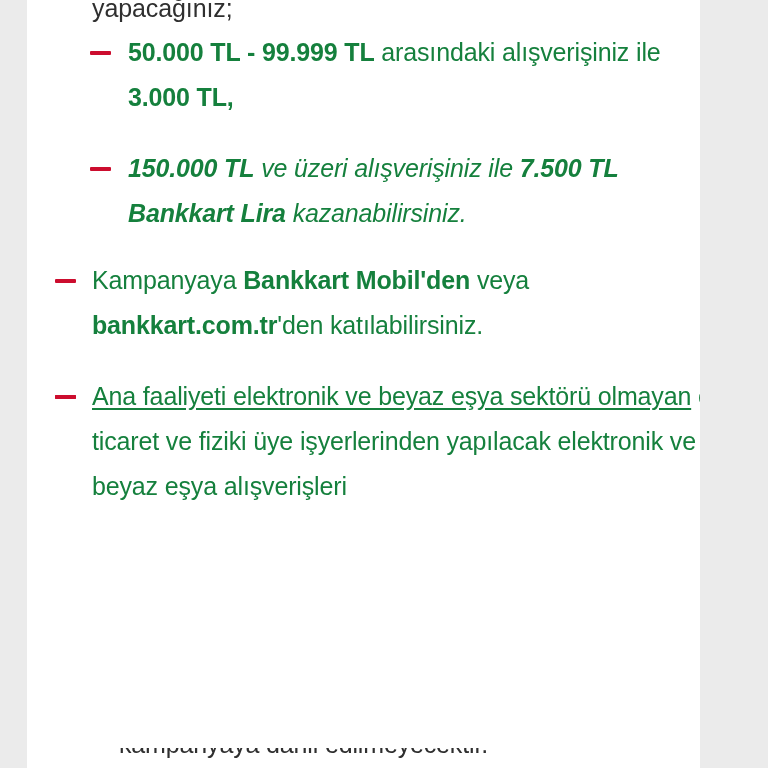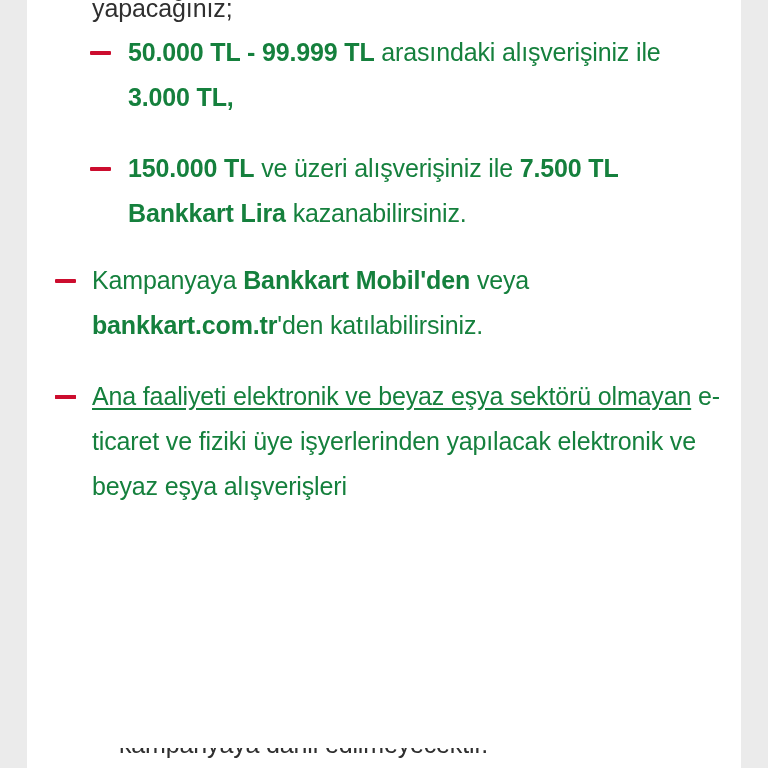--- a/index.html
+++ b/index.html
@@ -9,21 +9,21 @@
   body {
     width: 768px;
     height: 768px;
     background: #ebebeb;
     font-family: "Liberation Sans", sans-serif;
     overflow: hidden;
   }
 
   #page {
     position: relative;
-    width: 768px;
+    width: 700px;
     height: 768px;
     background: #ebebeb;
     overflow: hidden;
   }
 
   
   #card {
     position: absolute;
     left: 27px;
     top: 0;
@@ -105,21 +105,21 @@
   li.lvl2 > .dash {
     position: absolute;
     left: 63px;
     top: 21px;
     width: 21px;
     height: 4px;
     background: #cc0d2e;
     border-radius: 1px;
   }
 
-  li.tight { margin-bottom: 22px; }
+  li.tight { margin-bottom: 22px; font-style: italic; }
 
   .b { font-weight: 700; }
   .u { text-decoration: underline; text-underline-offset: 3px; }
 
   
   .cut-bottom {
     position: absolute;
     left: 0;
     top: 748px;
     width: 714px;

